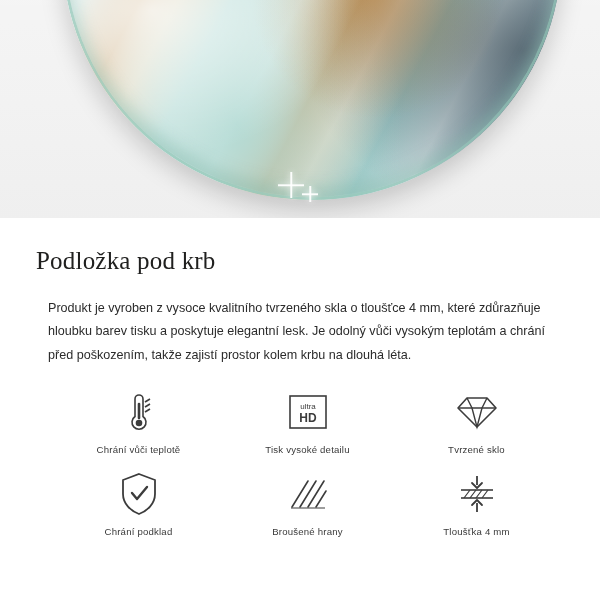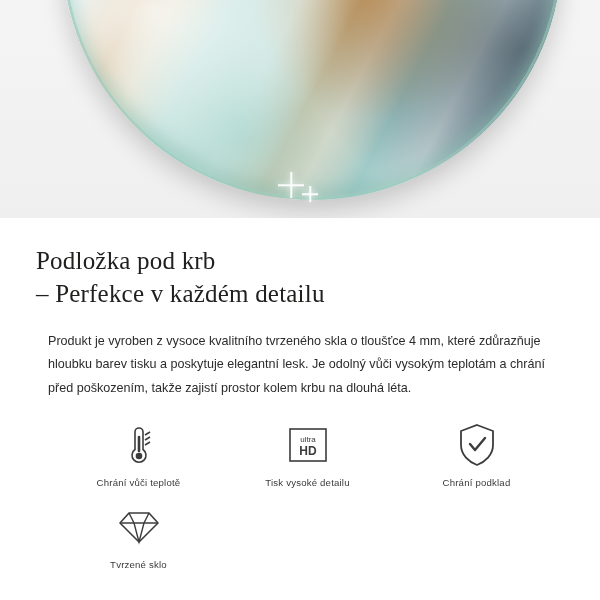--- a/index.html
+++ b/index.html
@@ -167,21 +167,20 @@
   <div class="hero">
     <div class="hero-bg"></div>
     <div class="pad"></div>
     <div class="sparkle s1"></div>
     <div class="sparkle s2"></div>
   </div>
 
   <div class="content">
     <h1 class="headline">
       <span>Podložka pod krb</span>
-      <span class="l2">– Perfekce v každém detailu</span>
     </h1>
     <p class="paragraph">Produkt je vyroben z vysoce kvalitního tvrzeného skla o tloušťce 4 mm, které zdůrazňuje hloubku barev tisku a poskytuje elegantní lesk. Je odolný vůči vysokým teplotám a chrání před poškozením, takže zajistí prostor kolem krbu na dlouhá léta.</p>
 
     <div class="features">
 
       <div class="feature">
         <div class="feature-icon">
           <svg width="30" height="44" viewBox="0 0 30 44" fill="none" stroke="#3c3c3c" stroke-width="1.6">
             <path d="M15 5a4 4 0 0 0-4 4v17.5a7 7 0 1 0 8 0V9a4 4 0 0 0-4-4z"></path>
             <line x1="15" y1="14" x2="15" y2="28" stroke-width="2.6" stroke-linecap="round"></line>
@@ -200,36 +199,62 @@
             <rect x="2" y="4" width="36" height="32" fill="none" stroke="#3c3c3c" stroke-width="1.6"></rect>
             <text x="20" y="17" text-anchor="middle" font-family="Liberation Sans, sans-serif" font-size="8" fill="#3c3c3c">ultra</text>
             <text x="20" y="30" text-anchor="middle" font-family="Liberation Sans, sans-serif" font-size="12" font-weight="bold" fill="#3c3c3c">HD</text>
           </svg>
         </div>
         <div class="feature-label">Tisk vysoké detailu</div>
       </div>
 
       <div class="feature">
         <div class="feature-icon">
-          <svg width="38" height="44" viewBox="0 0 38 44">
-            <path d="M19 2 L35 8 V22 C35 32 27 39 19 42 C11 39 3 32 3 22 V8 Z" fill="none" stroke="#3c3c3c" stroke-width="1.8"></path>
-            <path d="M12 21 L17 27 L27 15" fill="none" stroke="#3c3c3c" stroke-width="2.4" stroke-linecap="round" stroke-linejoin="round"></path>
-          </svg>
-        </div>
-        <div class="feature-label">Chrání podklad</div>
-      </div>
-
-      <div class="feature">
-        <div class="feature-icon">
           <svg width="42" height="36" viewBox="0 0 42 36">
             <path d="M11 4 H31 L40 14 L21 33 L2 14 Z" fill="none" stroke="#3c3c3c" stroke-width="1.6" stroke-linejoin="round"></path>
             <path d="M2 14 H40" stroke="#3c3c3c" stroke-width="1.4"></path>
             <path d="M11 4 L16 14 L21 33 L26 14 L31 4" fill="none" stroke="#3c3c3c" stroke-width="1.4"></path>
           </svg>
         </div>
         <div class="feature-label">Tvrzené sklo</div>
       </div>
 
-
+      <div class="feature">
+        <div class="feature-icon">
+          <svg width="38" height="44" viewBox="0 0 38 44">
+            <path d="M19 2 L35 8 V22 C35 32 27 39 19 42 C11 39 3 32 3 22 V8 Z" fill="none" stroke="#3c3c3c" stroke-width="1.8"></path>
+            <path d="M12 21 L17 27 L27 15" fill="none" stroke="#3c3c3c" stroke-width="2.4" stroke-linecap="round" stroke-linejoin="round"></path>
+          </svg>
+        </div>
+        <div class="feature-label">Chrání podklad</div>
+      </div>
+
+      <div class="feature">
+        <div class="feature-icon">
+          <svg width="40" height="34" viewBox="0 0 40 34">
+            <path d="M4 30 L20 4" stroke="#3c3c3c" stroke-width="1.6" stroke-linecap="round"></path>
+            <path d="M12 30 L28 4" stroke="#3c3c3c" stroke-width="1.6" stroke-linecap="round"></path>
+            <path d="M20 30 L36 4" stroke="#3c3c3c" stroke-width="1.6" stroke-linecap="round"></path>
+            <path d="M28 30 L38 14" stroke="#3c3c3c" stroke-width="1.6" stroke-linecap="round"></path>
+            <path d="M3 31 L37 31" stroke="#3c3c3c" stroke-width="1.2"></path>
+          </svg>
+        </div>
+        <div class="feature-label">Broušené hrany</div>
+      </div>
+
+      <div class="feature">
+        <div class="feature-icon">
+          <svg width="42" height="42" viewBox="0 0 42 42">
+            <line x1="21" y1="3" x2="21" y2="12" stroke="#3c3c3c" stroke-width="1.8"></line>
+            <path d="M16 10 L21 15 L26 10" fill="none" stroke="#3c3c3c" stroke-width="1.8" stroke-linecap="round" stroke-linejoin="round"></path>
+            <line x1="5" y1="17" x2="37" y2="17" stroke="#3c3c3c" stroke-width="1.6"></line>
+            <line x1="5" y1="25" x2="37" y2="25" stroke="#3c3c3c" stroke-width="1.6"></line>
+            <path d="M8 25 L14 17 M14 25 L20 17 M20 25 L26 17 M26 25 L32 17" stroke="#3c3c3c" stroke-width="1.2"></path>
+            <path d="M16 32 L21 27 L26 32" fill="none" stroke="#3c3c3c" stroke-width="1.8" stroke-linecap="round" stroke-linejoin="round"></path>
+            <line x1="21" y1="30" x2="21" y2="39" stroke="#3c3c3c" stroke-width="1.8"></line>
+          </svg>
+        </div>
+        <div class="feature-label">Tloušťka 4 mm</div>
+      </div>
 
     </div>
   </div>
 </div>
 
 </body></html>

